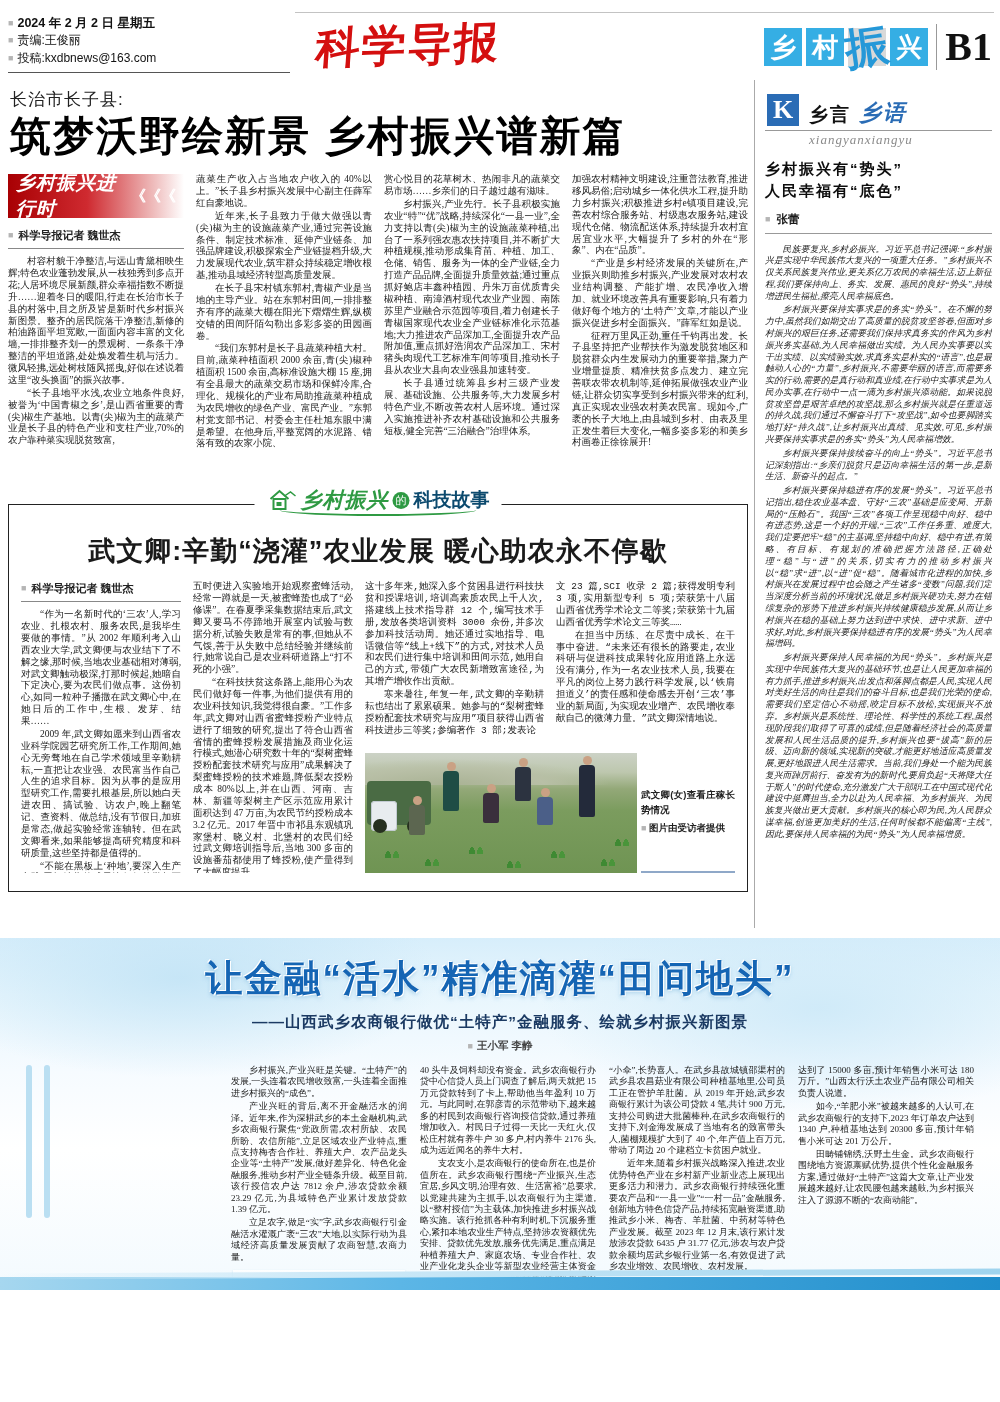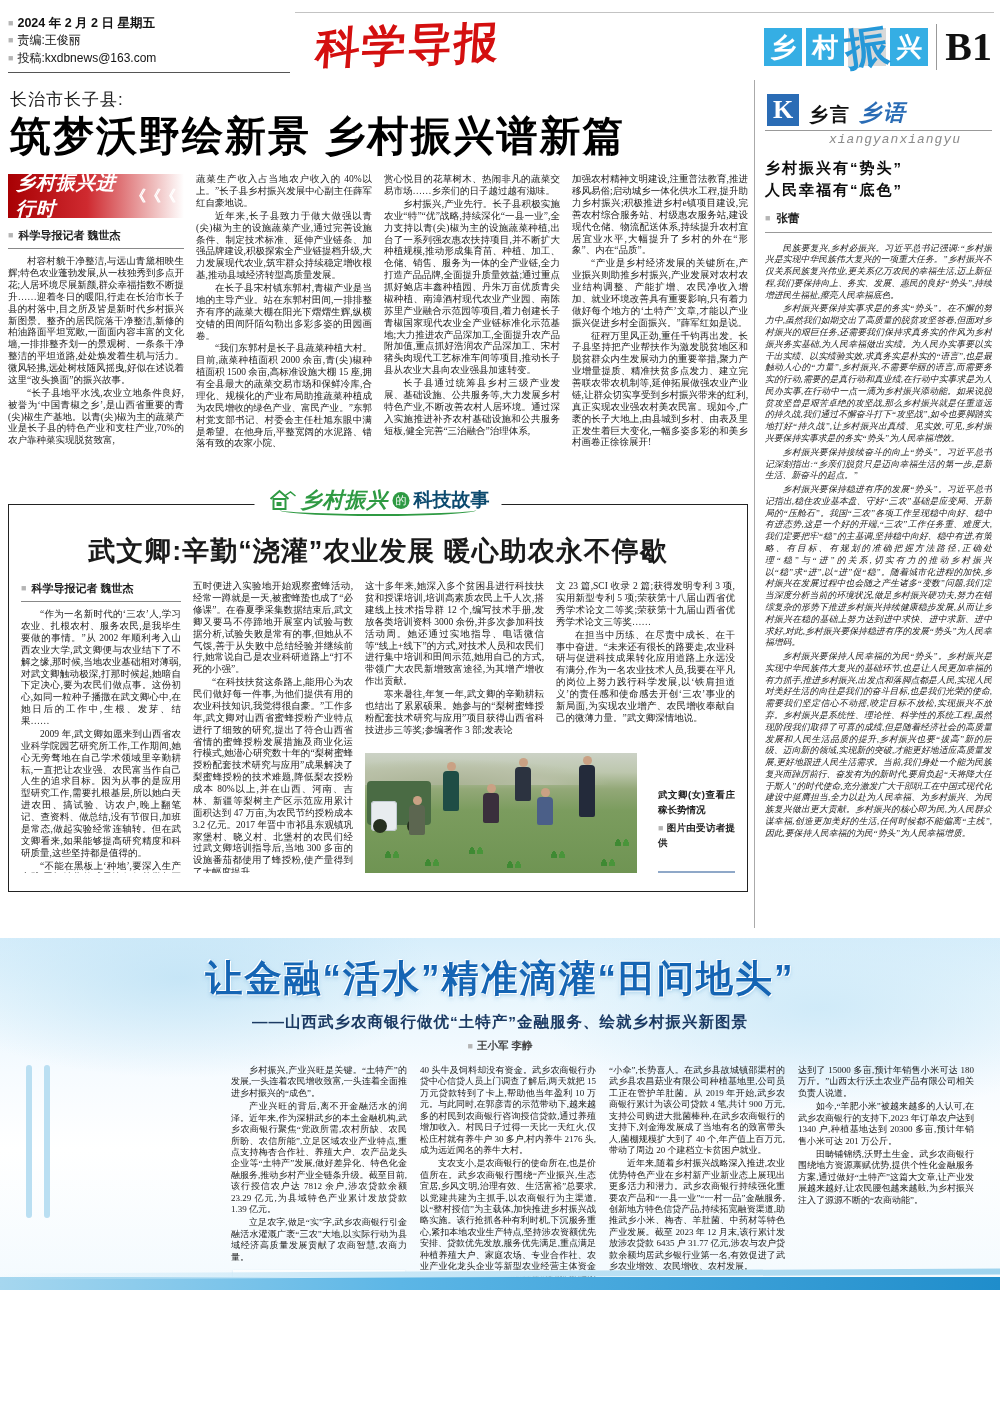--- a/index.html
+++ b/index.html
@@ -48,43 +48,43 @@
   .a2-badge .g{color:#2f9a43;font-family:"Liberation Serif",serif;font-weight:900;font-style:italic;font-size:21px;letter-spacing:1px;}
   .a2-badge .de{background:#2f9a43;color:#fff;border-radius:50%;width:17px;height:17px;display:inline-flex;
                 align-items:center;justify-content:center;font-size:11px;font-family:"Liberation Sans",sans-serif;}
   .a2-badge .k{color:#0c4a6e;font-family:"Liberation Sans",sans-serif;font-weight:900;font-size:19px;text-align:center;}
   .a2-swoosh{position:absolute;left:10%;right:10%;bottom:0;height:7px;border-bottom:2px solid #2f9a43;border-radius:0 0 100% 100%/0 0 12px 12px;}
   .a2-headline{text-align:center;font-family:"Liberation Sans",sans-serif;font-weight:900;font-size:27px;
                letter-spacing:1px;margin:4px 0 12px 0;}
   .a2-body{display:flex;gap:12px;height:292px;overflow:hidden;}
   .a2-right{width:370px;flex:none;display:flex;flex-direction:column;}
   .a2-toprow{display:flex;gap:12px;height:166px;overflow:hidden;}
-  .a2-toprow .col{height:166px;}
-  .a2-photo-block{display:flex;gap:21px;margin-top:6px;height:120px;}
+  .a2-toprow .col{height:166px;font-family:Liberation Mono, monospace;}
+  .a2-photo-block{display:flex;gap:4px;margin-top:6px;height:120px;}
   .a2-photo{position:relative;width:272px;height:120px;overflow:hidden;flex:none;
             background:linear-gradient(180deg,#ccd2c6 0%,#bdc7ae 16%,#93a878 30%,#7b9c5e 48%,#6f9453 100%);}
   .hill{position:absolute;top:6px;left:0;right:0;height:26px;background:radial-gradient(60% 100% at 30% 100%,#a9b294 0%,#b8bfa6 60%,transparent 100%);}
   .truck{position:absolute;left:2px;top:28px;width:64px;height:44px;background:#4a6b44;border-radius:4px;}
   .truck:after{content:"";position:absolute;left:6px;bottom:-8px;width:14px;height:14px;background:#26301f;border-radius:50%;box-shadow:34px 0 0 #26301f;}
   .sack{position:absolute;left:4px;top:20px;width:26px;height:30px;background:#e8ecef;border-radius:4px;box-shadow:0 0 0 1px #c3cbd2 inset;}
   .person{position:absolute;width:16px;border-radius:4px 4px 2px 2px;}
   .person:before{content:"";position:absolute;top:-9px;left:4px;width:9px;height:9px;border-radius:50%;background:#caa184;}
   .seed{position:absolute;width:14px;height:9px;background:
         radial-gradient(4px 8px at 3px 8px,#3f8a33 70%,transparent 71%),
         radial-gradient(4px 8px at 11px 8px,#49953a 70%,transparent 71%);}
   .a2-cap{flex:1;font-family:"Liberation Sans",sans-serif;font-size:9.5px;font-weight:bold;color:#222;
           line-height:1.6;text-align:justify;padding-top:34px;border-bottom:2px solid #8fa8c8;}
   .a2-cap .credit{margin-top:2px;}
   
   .sb-logo{display:flex;align-items:flex-end;gap:8px;margin-top:12px;border-bottom:1px solid #999;padding-bottom:2px;}
   .k-box{width:36px;height:36px;background:#2a6cb5;color:#fff;display:flex;align-items:center;justify-content:center;
          font-family:"Liberation Serif",serif;font-weight:bold;font-size:26px;box-shadow:0 0 0 2px #fff inset;}
   .sb-t1{font-family:"Liberation Serif",serif;font-weight:900;font-size:19px;color:#111;letter-spacing:2px;}
   .sb-t2{font-family:"Liberation Serif",serif;font-weight:900;font-style:italic;font-size:22px;color:#2a6cb5;letter-spacing:2px;}
-  .sb-pinyin{font-family:Liberation Mono, monospace;font-style:italic;color:#8a8a8a;font-size:13px;letter-spacing:1px;margin:1px 0 10px 64px;}
+  .sb-pinyin{font-family:Liberation Serif, serif;font-style:italic;color:#8a8a8a;font-size:13px;letter-spacing:1px;margin:1px 0 10px 44px;}
   .sb-headline{font-family:"Liberation Sans",sans-serif;font-weight:900;font-size:15px;color:#0d0d0d;line-height:1.45;letter-spacing:2px;margin:2px 0 10px 0;}
   .sb-byline{font-family:"Liberation Sans",sans-serif;font-weight:bold;font-size:11.5px;display:flex;gap:6px;align-items:center;
              border-bottom:1px solid #999;padding-bottom:6px;margin-bottom:10px;}
   .sidebar p{font-size:8.8px;line-height:1.34;font-style:italic;color:#222;margin-bottom:2px;}
   
   .a3{position:relative;margin-top:10px;height:352px;overflow:hidden;
       background:linear-gradient(180deg,#d7eefb 0%,#e8f6fd 16%,#f6fbff 38%,#ffffff 60%,#f3fafe 100%);}
   .a3:before{content:"";position:absolute;left:-80px;top:-60px;width:520px;height:200px;border-radius:50%;
              background:radial-gradient(closest-side,#bfe2f5,transparent);opacity:.8;}
   .a3:after{content:"";position:absolute;right:-100px;top:-40px;width:560px;height:220px;border-radius:50%;

